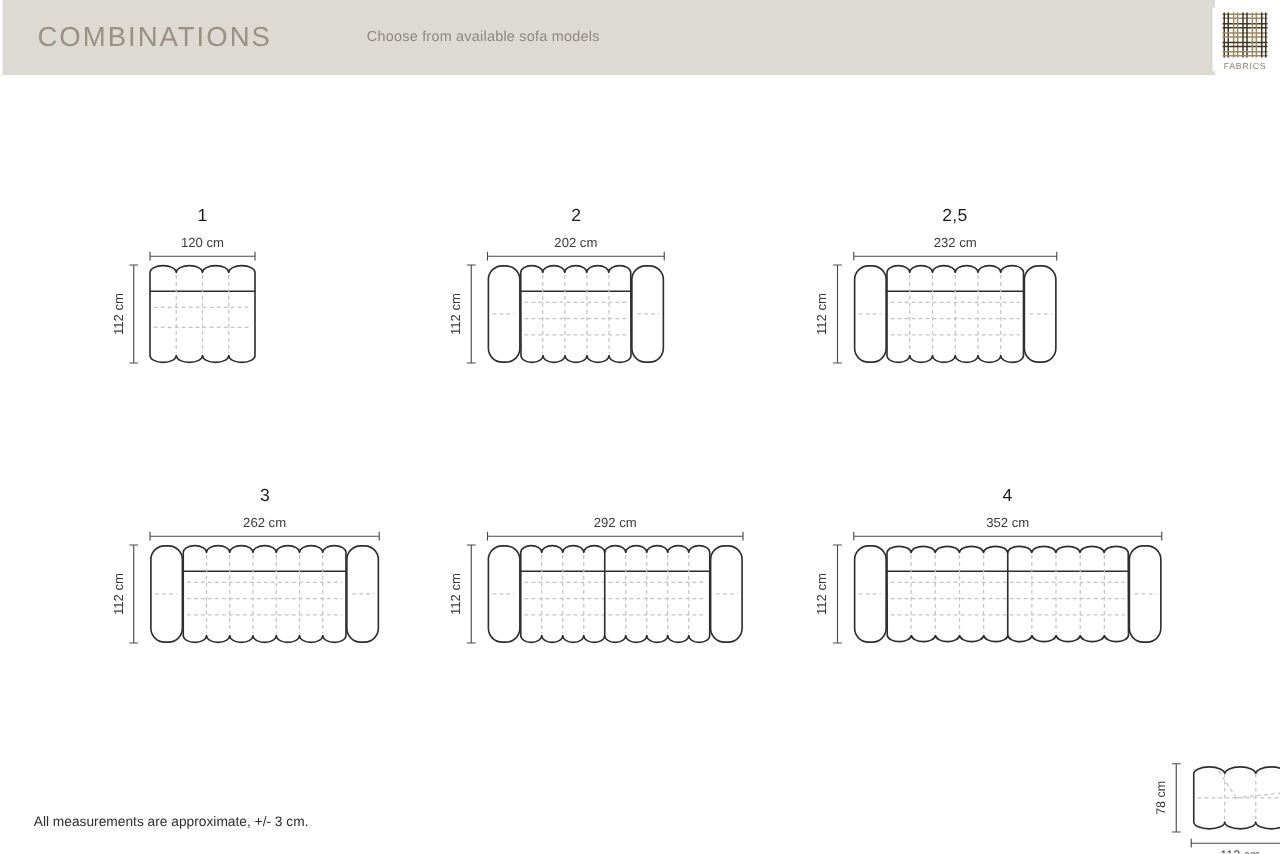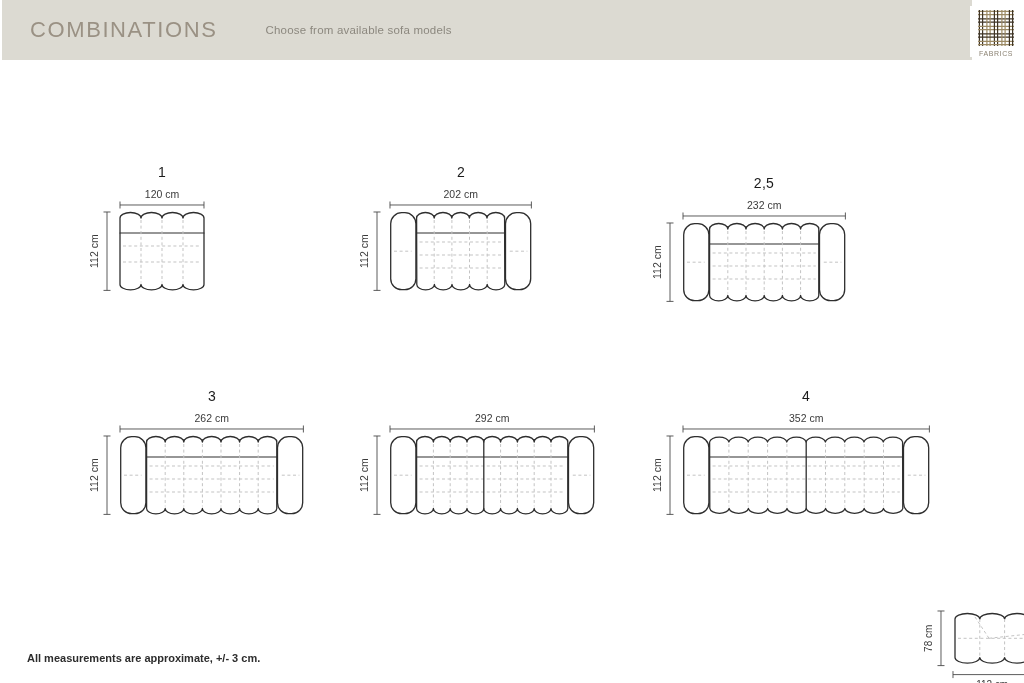--- a/index.html
+++ b/index.html
@@ -3,37 +3,37 @@
 <meta charset="utf-8">
 <style>
   html,body{margin:0;padding:0;background:#fff;}
   .page{position:relative;width:1024px;height:683px;background:#fff;overflow:hidden;
         font-family:"Liberation Sans",sans-serif;}
   .topbar{position:absolute;left:2px;top:0;width:970px;height:60px;
           background:var(--header-bg,#dcdad2);display:flex;align-items:center;
           padding-left:28px;box-sizing:border-box;}
   .topbar h1{margin:0;font-size:22px;font-weight:400;letter-spacing:1.6px;
              color:var(--title,#9a9184);line-height:60px;}
-  .subtitle{margin-left:48px;font-size:11.5px;color:var(--subtitle,#8c887f);letter-spacing:.2px;}
+  .subtitle{margin-left:76px;font-size:11.5px;color:var(--subtitle,#8c887f);letter-spacing:.2px;}
   .fabrics{position:absolute;left:970px;top:6px;width:52px;text-align:center;cursor:pointer;background:#fff;}
   .fabrics svg{display:block;margin:2px auto 0;}
   .fabrics .lbl{display:block;font-size:7px;letter-spacing:.6px;color:var(--fabrics,#8b8272);margin-top:2px;}
   #diagrams{position:absolute;left:0;top:0;width:1024px;height:683px;}
   .sofa-fig{position:absolute;margin:0;padding:0;}
   .sofa-fig svg{position:absolute;top:22px;left:0;overflow:visible;}
   .model-label{position:absolute;top:0;height:16px;text-align:center;font-size:14px;
                font-weight:500;letter-spacing:.3px;color:#1b1b1b;}
   .ln{fill:none;stroke:var(--outline,#2e2e2e);stroke-width:1.3;stroke-linejoin:round;stroke-linecap:round;}
   .thin{stroke-width:1.1;}
   .dash{fill:none;stroke:var(--dashc,#c3c3c3);stroke-width:1;stroke-dasharray:3 2.6;}
   .dimline{fill:none;stroke:var(--dimc,#4a4a4a);stroke-width:.9;}
   text.dim{font-size:10.5px;fill:#3a3a3a;font-family:"Liberation Sans",sans-serif;}
   .ottoman-fig{position:absolute;left:889px;top:591px;}
   .ottoman-fig svg{overflow:visible;display:block;}
-  .footnote{position:absolute;left:27px;top:652px;margin:0;font-size:11px;color:#2d2d2d;font-weight:bold;}
+  .footnote{position:absolute;left:27px;top:652px;margin:0;font-size:11px;color:#2d2d2d;}
 </style>
 </head>
 <body>
 
 <div class="page">
 
   <header class="topbar">
     <h1>COMBINATIONS</h1>
     <span class="subtitle">Choose from available sofa models</span>
   </header>
@@ -89,21 +89,21 @@
             <path class="dash" d="M29.6 30 H111.8"></path>
             <path class="dash" d="M29.6 43 H111.8"></path>
             <path class="dash" d="M29.6 56 H111.8"></path>
             <path class="dash" d="M44.2 8 V70.4"></path>
             <path class="dash" d="M61.9 8 V70.4"></path>
             <path class="dash" d="M79.5 8 V70.4"></path>
             <path class="dash" d="M97.2 8 V70.4"></path>
           </g>
         </svg>
       </figure>
-      <figure class="sofa-fig" style="left: 648.8px; top: 175px; width: 204.4px; height: 138.4px;">
+      <figure class="sofa-fig" style="left: 648.8px; top: 164px; width: 204.4px; height: 138.4px;">
         <div class="model-label" style="left:34px;width:162.4px">2,5</div>
         <svg width="204.4" height="116.4" viewBox="0 0 204.4 116.4">
           <text class="dim" x="115.2" y="12" text-anchor="middle">232 cm</text>
           <path class="dimline" d="M34 15.5 V22.5 M34 19 H196.4 M196.4 15.5 V22.5"></path>
           <path class="dimline" d="M17.5 26 h7 M21 26 V104.4 M17.5 104.4 h7"></path>
           <text class="dim" transform="translate(12 65.2) rotate(-90)" text-anchor="middle">112 cm</text>
           <g transform="translate(34 26)">
             <rect class="ln" x="0.7" y="0.7" width="25.2" height="77" rx="11"></rect>
             <rect class="ln" x="136.5" y="0.7" width="25.2" height="77" rx="11"></rect>
             <path class="dash" d="M4 39.2 H21.6 M140.8 39.2 H158.4"></path>

